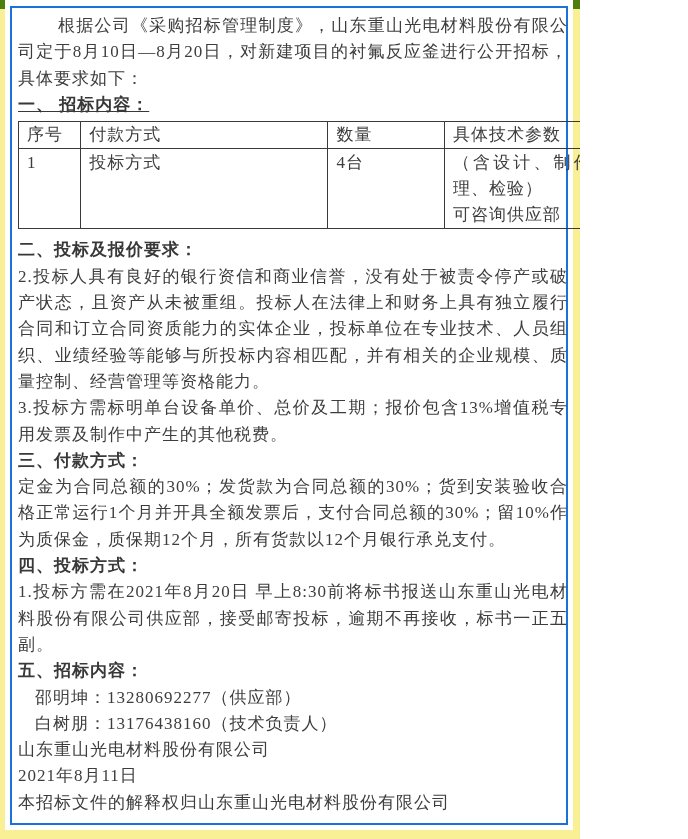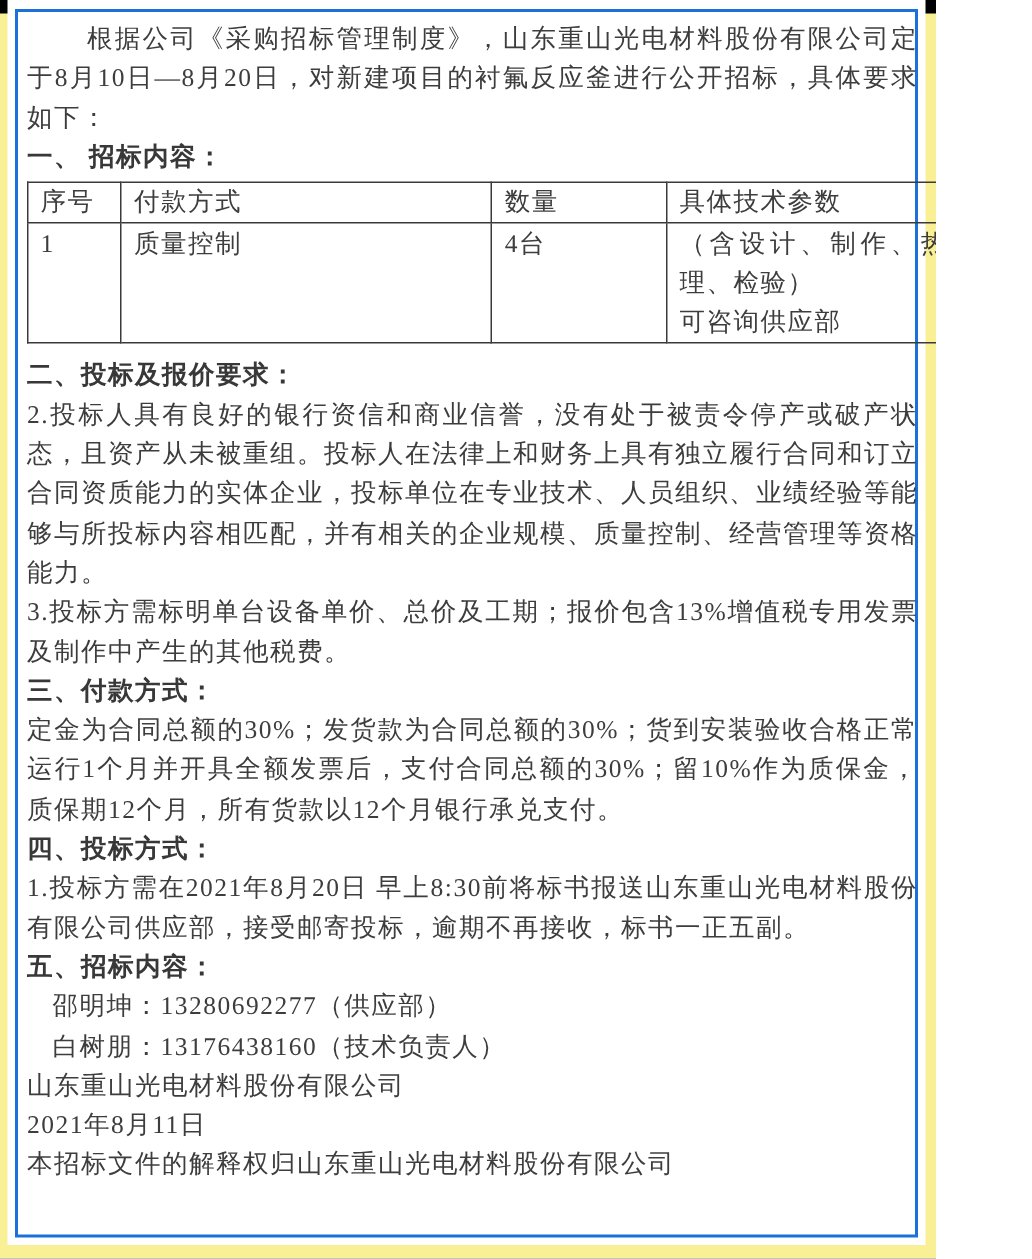--- a/index.html
+++ b/index.html
@@ -1,18 +1,18 @@
 <!DOCTYPE html>
 <html><head>
 <meta charset="utf-8">
 <style>
   html,body { margin:0; padding:0; background:#ffffff; }
   .canvas {
-    position:relative; width:624px; height:839px; overflow:hidden;
-    background:#000000;
+    position:relative; width:580px; height:839px; overflow:hidden;
+    background:#4d7c0f;
     font-family:"Liberation Serif","DejaVu Serif",serif;
   }
   .edge-yellow {
     position:absolute; left:0; right:0; top:9px; bottom:0;
     background:#f9ef94;
   }
   .sheet {
     position:absolute; left:5px; right:7px; top:0; bottom:9px;
     background:#ffffff;
   }
@@ -21,21 +21,21 @@
     border:2px solid #1c70da;
   }
   .content {
     position:absolute; left:13px; right:5px; top:13px;
     color:#3d3d3d; font-size:17px; line-height:26.3px;
     letter-spacing:1px; text-align:justify;
   }
   .content p { margin:0; }
   .intro { text-indent:40px; }
   .sec-title { font-weight:bold; color:#383838; }
-  .sec1-title { margin-top:1px; }
+  .sec1-title { margin-top:1px;text-decoration:underline; }
   table.goods {
     border-collapse:collapse; table-layout:fixed; width:643px;
     margin:3px 0 8px 0;
   }
   table.goods th, table.goods td {
     border:1px solid #3a3a3a; font-weight:normal; text-align:left;
     padding:0 8px; letter-spacing:1px; font-size:17px;
   }
   table.goods th { height:25px;margin-left:44px; }
   table.goods td { vertical-align:top; height:71px; line-height:26px; padding-top:1px; }
@@ -72,21 +72,21 @@
           <tr>
             <th>序号</th>
             <th>付款方式</th>
             <th>数量</th>
             <th>具体技术参数</th>
           </tr>
         </thead>
         <tbody>
           <tr>
             <td>1</td>
-            <td>质量控制</td>
+            <td>投标方式</td>
             <td>4台</td>
             <td class="params-cell">
               <div>（含设计、制作、热处理、检验）</div>
               <div>可咨询供应部</div>
             </td>
           </tr>
         </tbody>
       </table>
 
       <p class="sec-title">二、投标及报价要求：</p>

